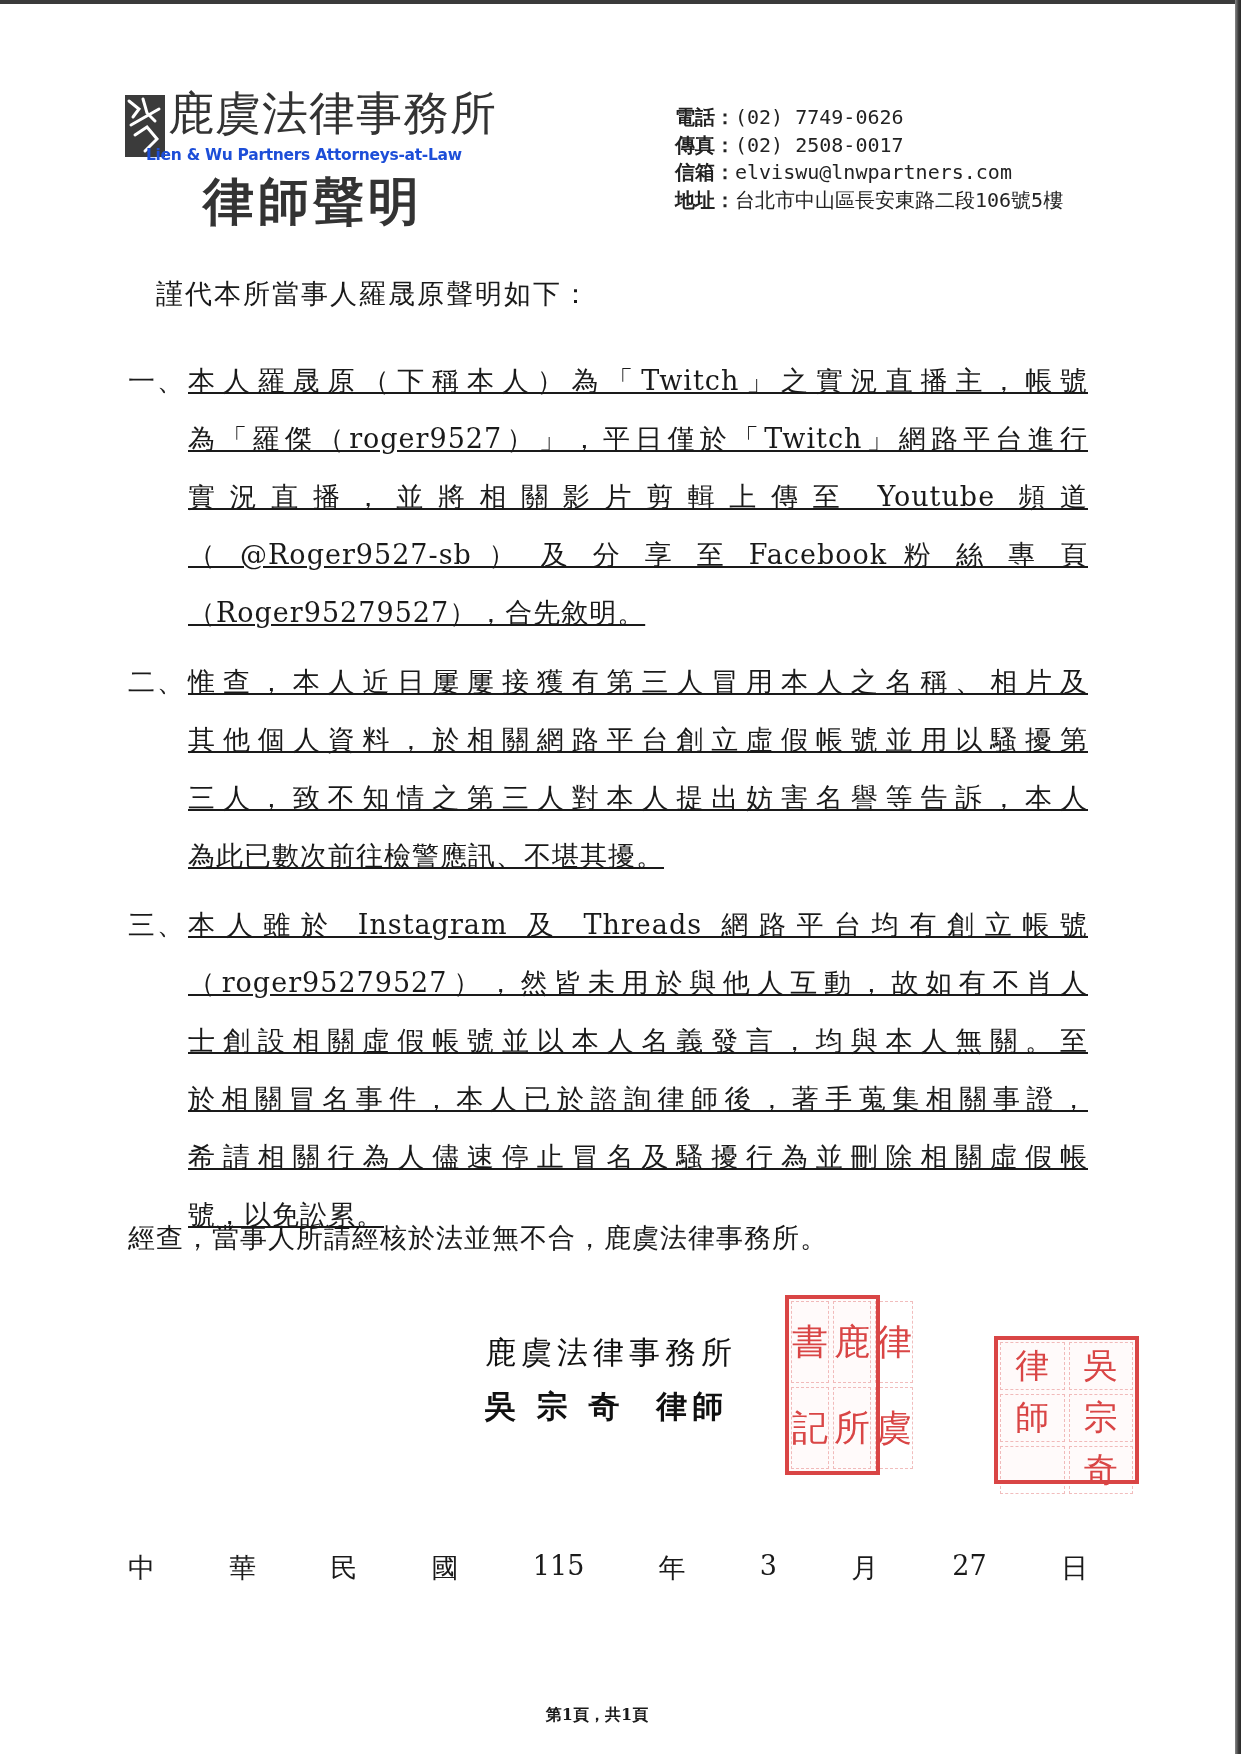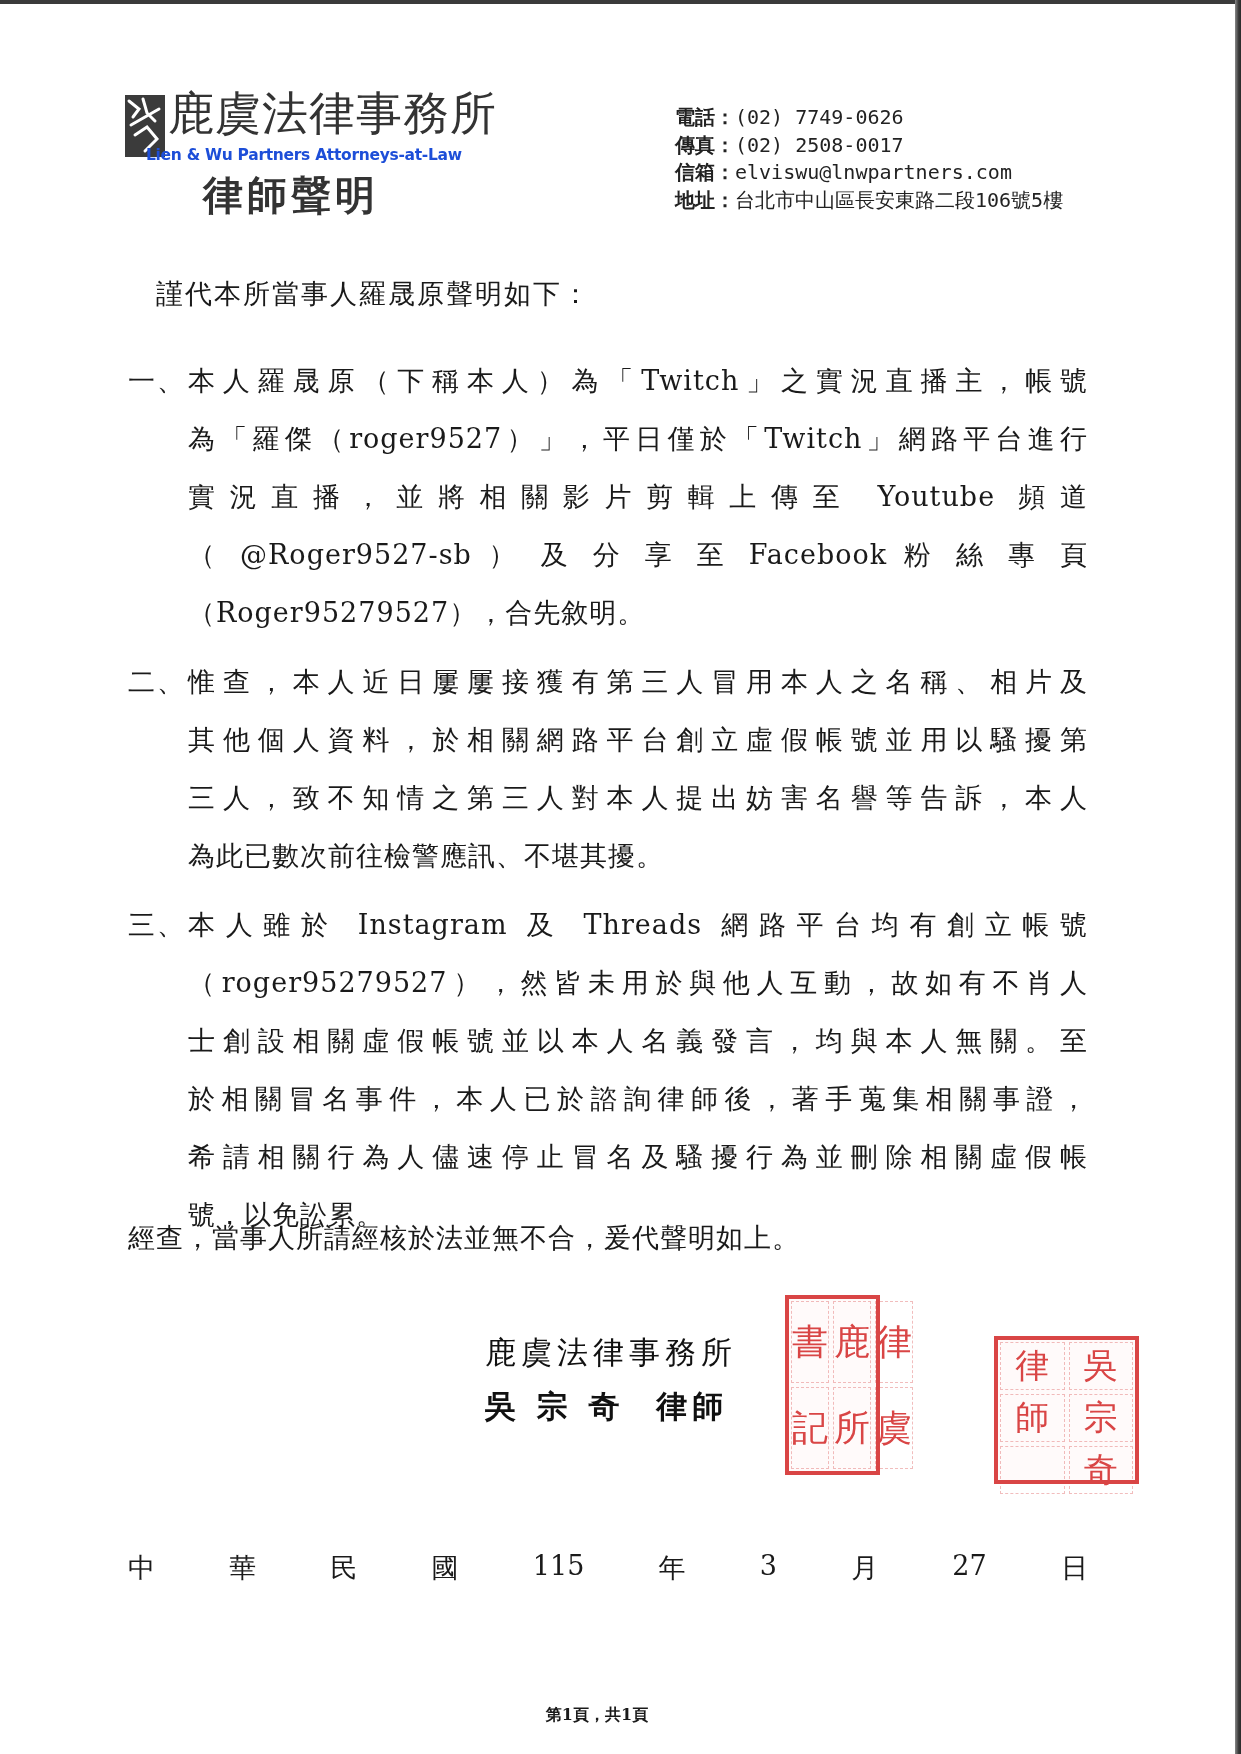--- a/index.html
+++ b/index.html
@@ -9,34 +9,34 @@
   .scan-right { position: absolute; right: 0; top: 0; width: 6px; height: 1754px;
                 background: linear-gradient(to right, #888 0%, #3a3a3a 60%, #2a2a2a 100%); }
 
   .logo { position: absolute; left: 125px; top: 95px; width: 40px; height: 62px; background: #3b3b3b; }
   .logo svg { display: block; }
   .firm-name { position: absolute; left: 168px; top: 88px; font-family: "DejaVu Sans", sans-serif;
                font-size: 46px; font-weight: normal; color: #333; letter-spacing: 1px; line-height: 50px; }
   .firm-en { position: absolute; left: 146px; top: 146px; font-family: "DejaVu Sans", sans-serif;
              font-size: 15.5px; font-weight: bold; color: #1d4ed8; letter-spacing: -0.3px; }
   .doc-title { position: absolute; left: 203px; top: 168px; font-family: "DejaVu Sans", sans-serif;
-               font-size: 40px; font-weight: bold; color: #333; letter-spacing: 4px; }
+               font-size: 51px; font-weight: bold; color: #333; letter-spacing: 4px; }
 
   .contact { position: absolute; left: 675px; top: 104px; font-size: 20px; line-height: 27.5px;
              font-family: "DejaVu Sans Mono", "Liberation Mono", monospace; color: #222; }
   .contact .row { white-space: nowrap; }
   .contact .lbl { font-weight: bold; font-family: "DejaVu Sans", sans-serif; }
 
   .intro { position: absolute; left: 128px; top: 276px; font-size: 27px; letter-spacing: 2px; margin-left: 28px; }
 
   .items { position: absolute; left: 128px; top: 352px; width: 960px; font-size: 27px; }
   .item { position: relative; padding-left: 60px; margin-bottom: 11px; }
   .item .num { position: absolute; left: 0; top: 0; line-height: 58px; letter-spacing: 2px; }
   .item .line { display: block; line-height: 58px; white-space: nowrap; text-align: justify;
-                text-align-last: justify; letter-spacing: 1px; }
+                text-align-last: justify; letter-spacing: 1px; text-decoration: underline; }
   .item .line.last { text-align-last: left; }
 
   .conclusion { position: absolute; left: 128px; top: 1220px; font-size: 27px; letter-spacing: 1px; }
 
   .sig { position: absolute; left: 485px; top: 1325px; font-family: "DejaVu Sans", sans-serif;
          font-size: 31px; line-height: 54px; color: #111; }
   .sig .l1 { letter-spacing: 5px; }
   .sig .l2 { white-space: pre; letter-spacing: 5px; font-weight: bold; }
 
   .seal { position: absolute; border: 4px solid #d94545; color: #d94545; background: rgba(255,240,240,0.3);
@@ -106,21 +106,21 @@
     <span class="num">三、</span>
     <span class="line">本人雖於 Instagram 及 Threads 網路平台均有創立帳號</span>
     <span class="line">（roger95279527），然皆未用於與他人互動，故如有不肖人</span>
     <span class="line">士創設相關虛假帳號並以本人名義發言，均與本人無關。至</span>
     <span class="line">於相關冒名事件，本人已於諮詢律師後，著手蒐集相關事證，</span>
     <span class="line">希請相關行為人儘速停止冒名及騷擾行為並刪除相關虛假帳</span>
     <span class="line last">號，以免訟累。</span>
   </div>
 </div>
 
-<div class="conclusion">經查，當事人所請經核於法並無不合，爰代聲明如上。</div>
+<div class="conclusion">經查，當事人所請經核於法並無不合，鹿虞法律事務所。</div>
 
 <div class="sig">
   <div class="l1">鹿虞法律事務所</div>
   <div class="l2">吳 宗 奇  律師</div>
 </div>
 
 <div class="seal seal-firm">
   <span>書</span>
   <span>鹿</span>
   <span>律</span>

